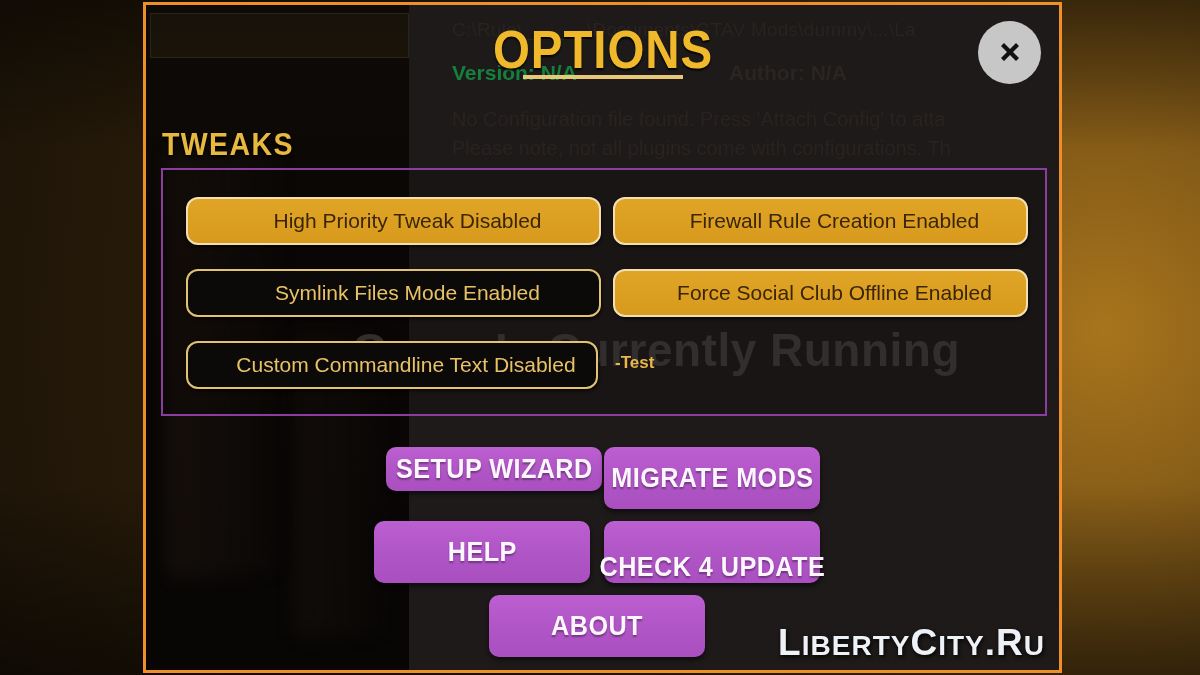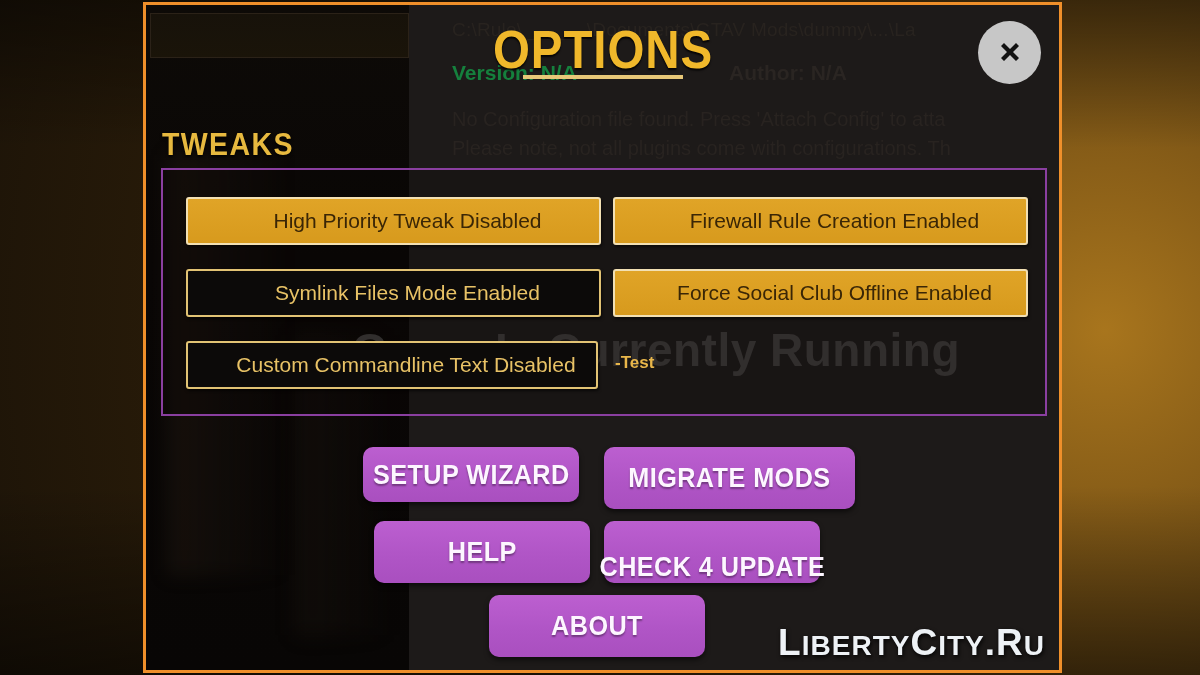--- a/index.html
+++ b/index.html
@@ -196,21 +196,21 @@
     left: 15px; top: 163px;
     width: 886px; height: 248px;
     border: 2px solid #8a3fa0;
     background: rgba(8,6,6,.22);
     z-index: 5;
   }
 
   .tweak-btn {
     position: absolute;
     height: 48px;
-    border-radius: 3px;
+    border-radius: 12px;
     display: flex;
     align-items: center;
     justify-content: center;
     font-size: 21px;
     cursor: pointer;
     white-space: nowrap;
     font-family: "Liberation Sans", sans-serif;
     padding-left: 28px;
   }
   .tweak-btn.on {
@@ -257,22 +257,22 @@
     font-size: 28px;
     letter-spacing: .5px;
     cursor: pointer;
     white-space: nowrap;
     box-shadow: 0 3px 5px rgba(0,0,0,.55);
     z-index: 6;
     text-shadow: 0 2px 2px rgba(0,0,0,.35);
   }
   .action-btn span { transform: scaleX(.9); display:inline-block; }
 
-  #btn-setup-wizard { left: 217px; top: 442px; width: 216px; height: 55px; }
-  #btn-migrate-mods { left: 458px; top: 442px; width: 251px; height: 62px; }
+  #btn-setup-wizard { left: 240px; top: 442px; width: 216px; height: 44px; }
+  #btn-migrate-mods { left: 458px; top: 442px; width: 216px; height: 62px; }
   #btn-help         { left: 228px; top: 516px; width: 216px; height: 62px; }
   #btn-check-update { left: 458px; top: 516px; width: 216px; height: 62px; align-items: flex-end; }
   #btn-about        { left: 343px; top: 590px; width: 216px; height: 62px; }
 
   
   #watermark {
     position: absolute;
     right: 14px; bottom: 6px;
     z-index: 10;
     font-family: "Liberation Sans Narrow", "Liberation Sans", sans-serif;

